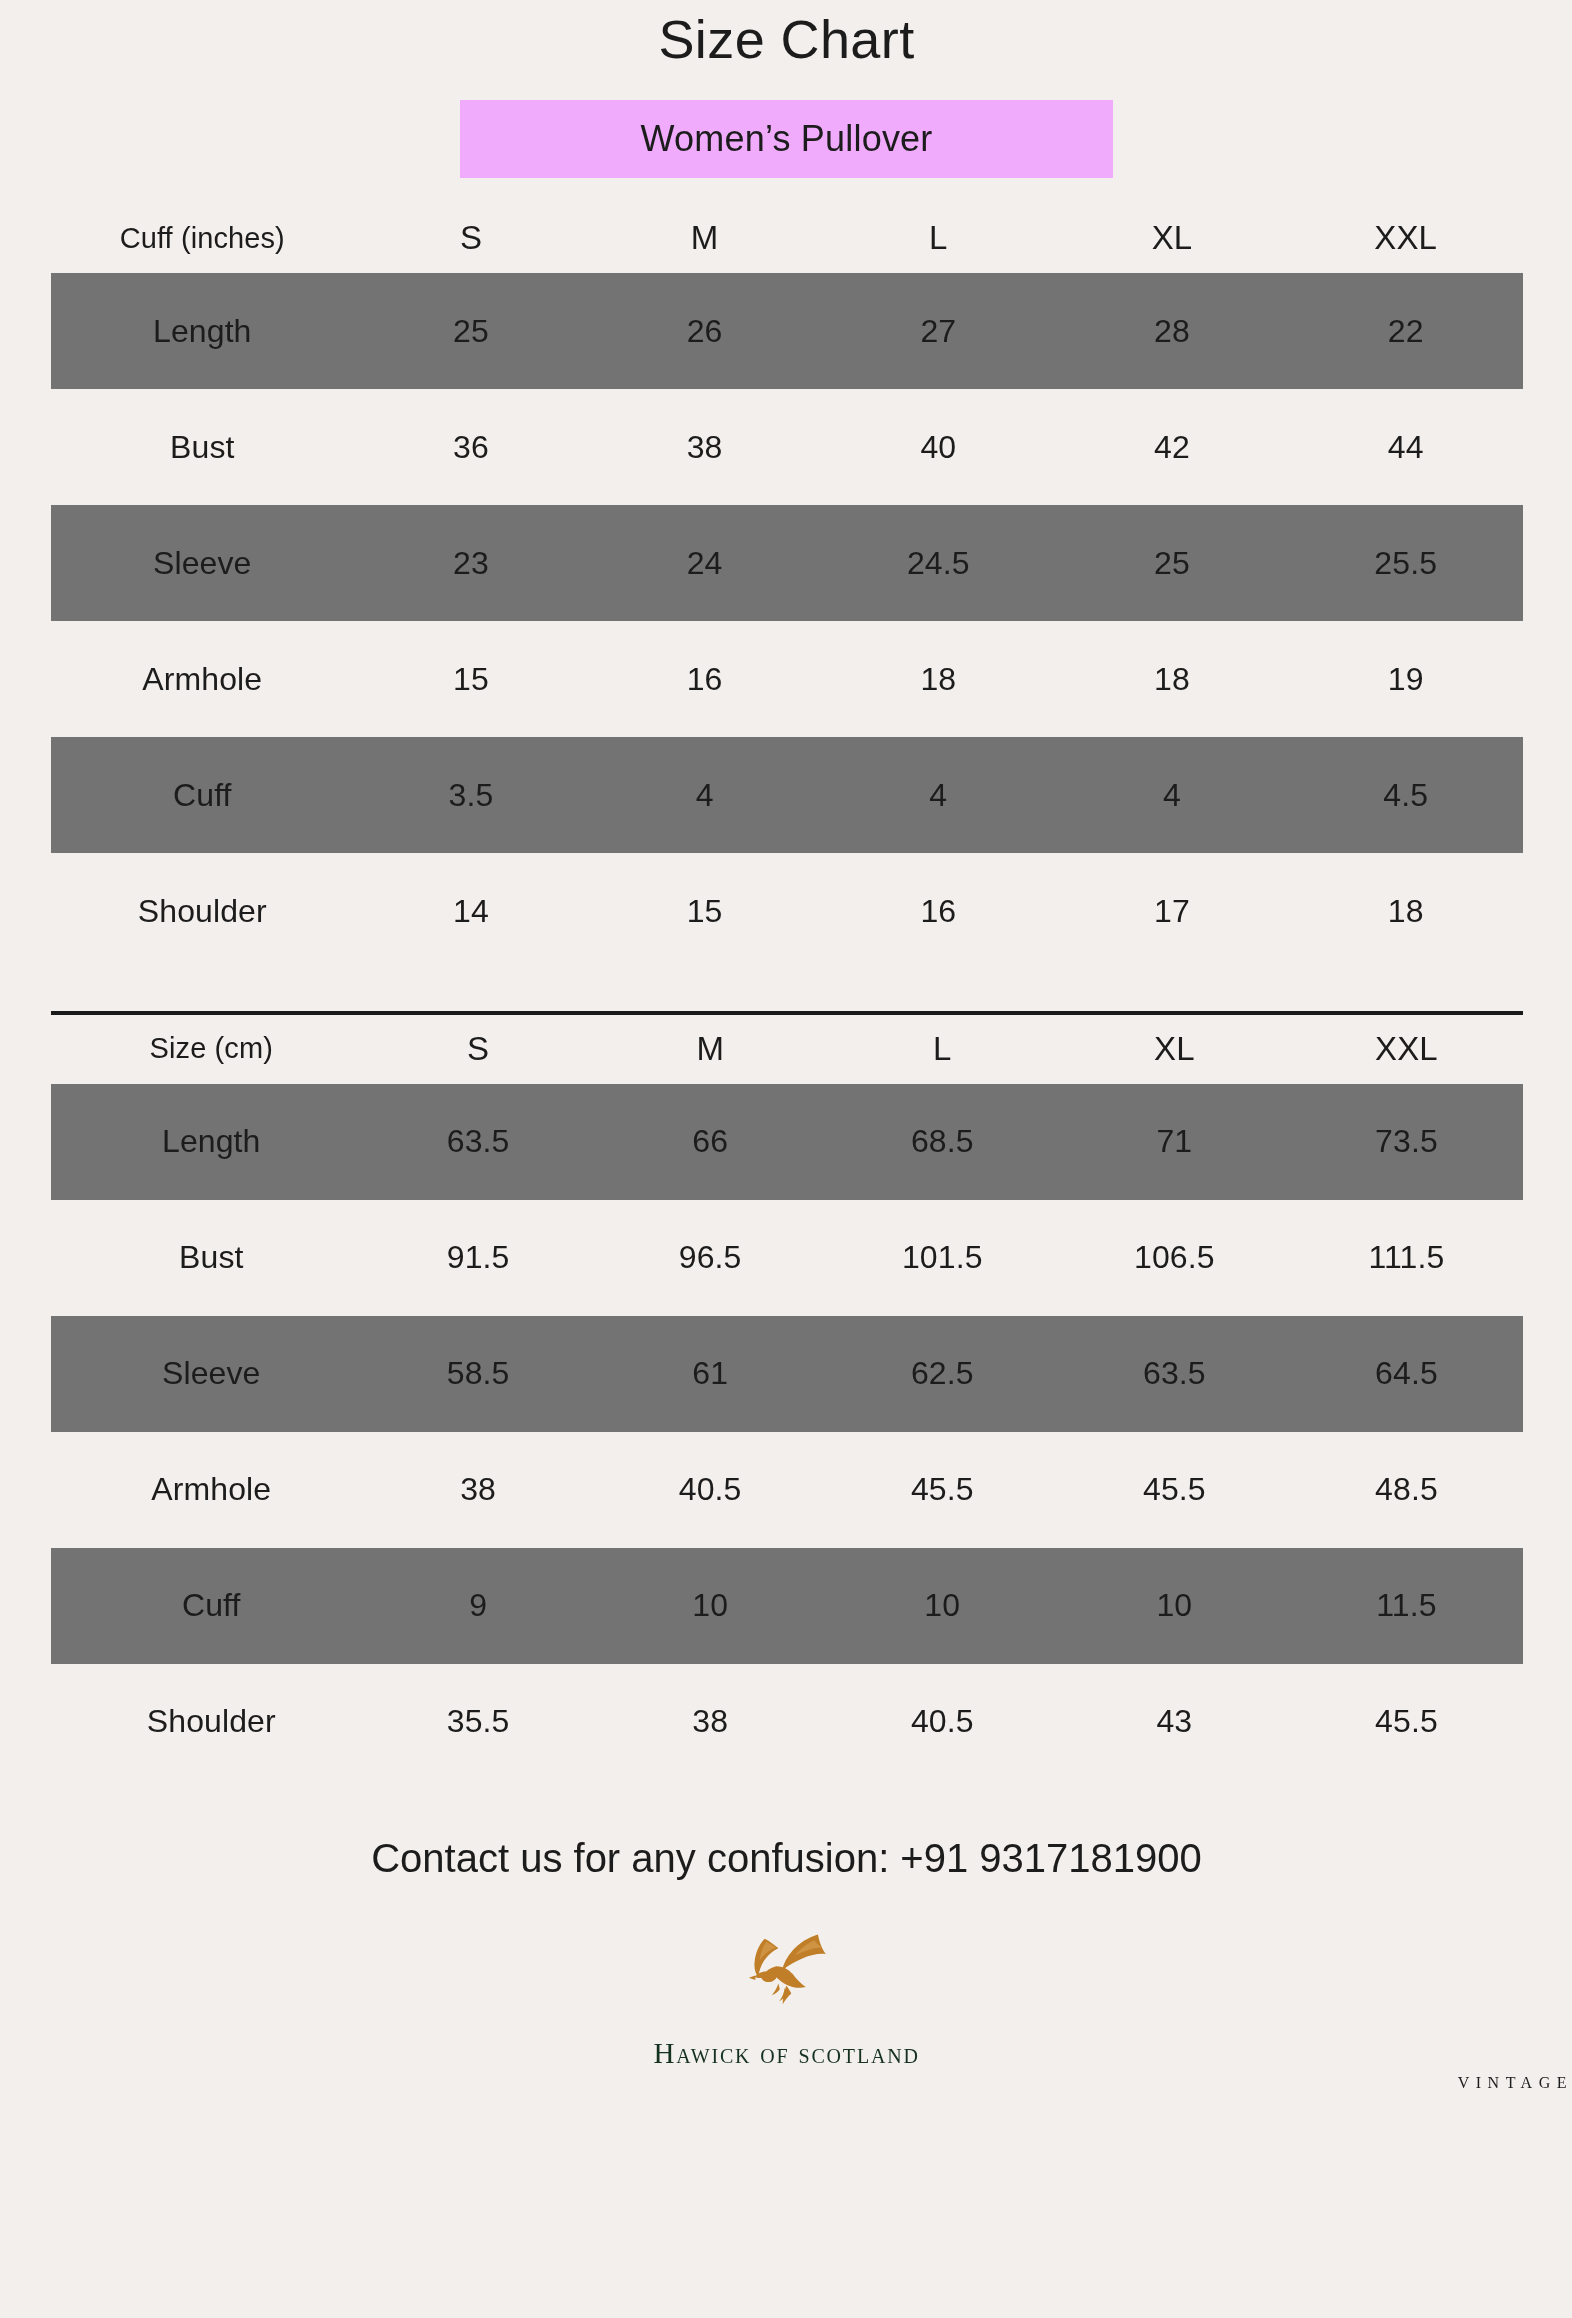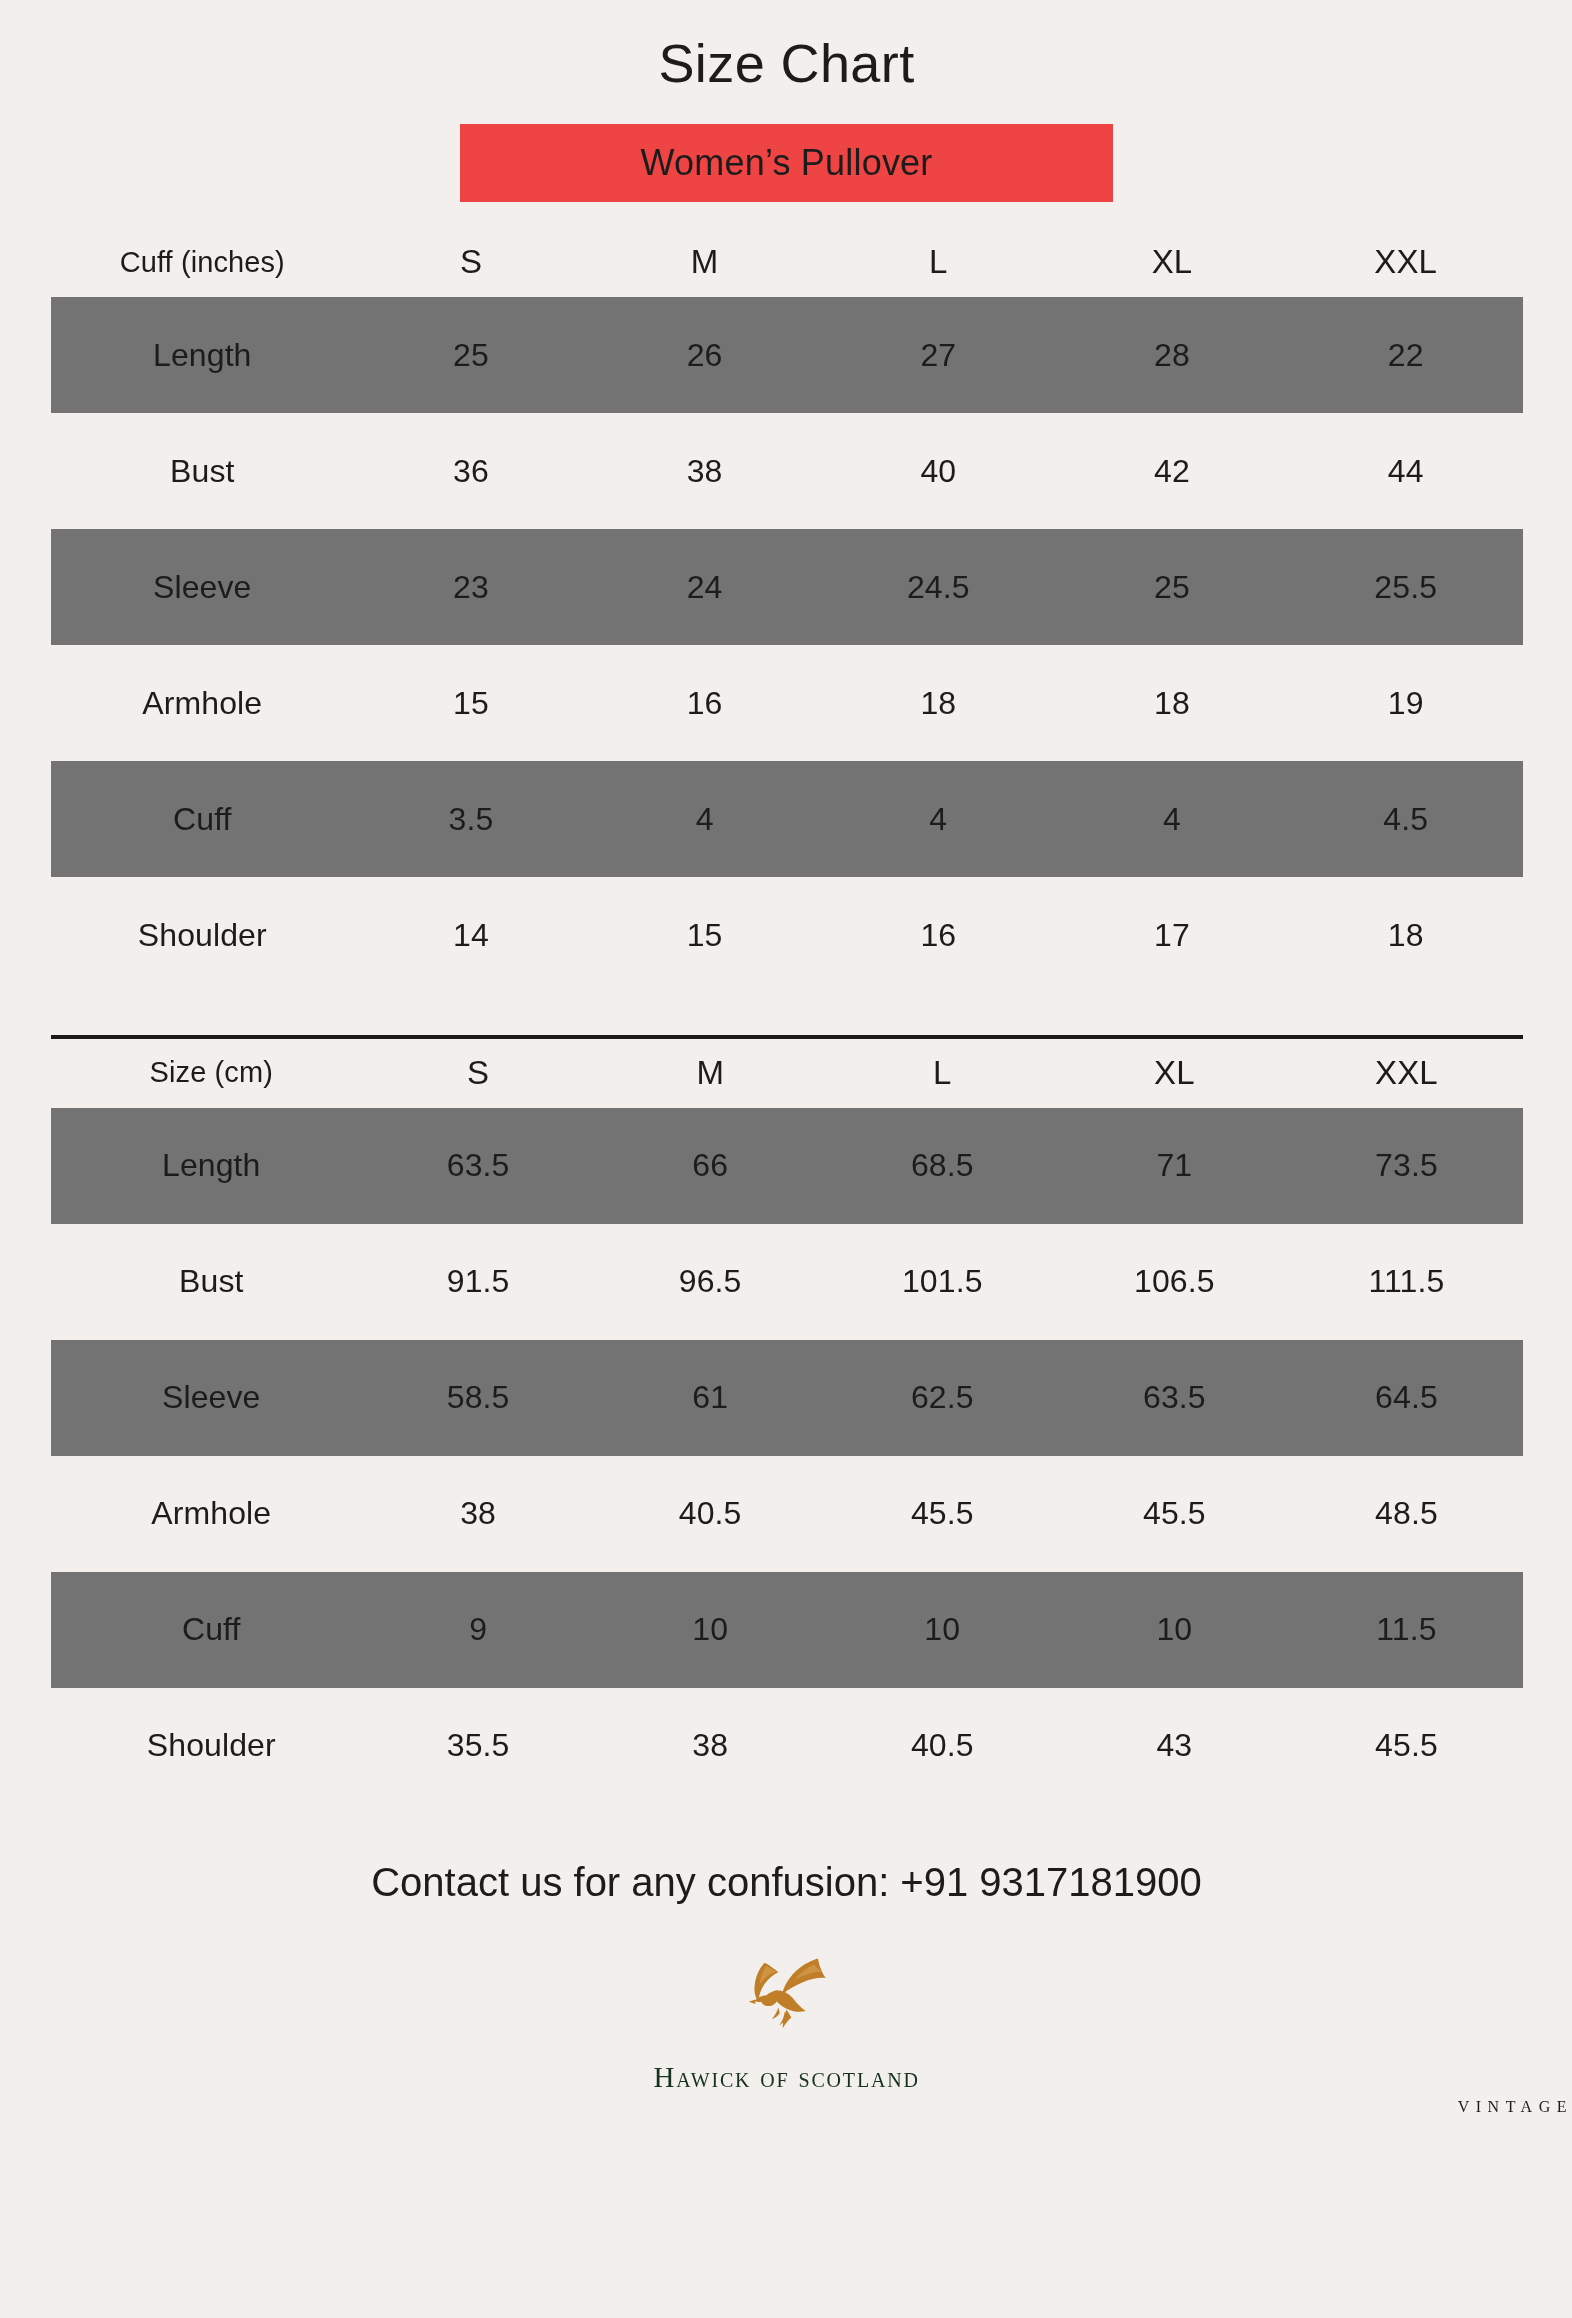--- a/index.html
+++ b/index.html
@@ -17,28 +17,28 @@
   }
 
   
   .page-title {
     text-align: center;
     font-size: 54px;
     font-weight: 400;
     letter-spacing: 0.4px;
     color: #1c1c1c;
     margin: 0;
-    padding-top: 32px;
+    padding-top: 8px;
     line-height: 1.15;
   }
   .subtitle-box {
     width: 653px;
     height: 78px;
     margin: 30px auto 0 auto;
-    background: #ef4444;
+    background: #f0abfc;
     display: flex;
     align-items: center;
     justify-content: center;
   }
   .subtitle-text {
     font-size: 36px;
     font-weight: 400;
     color: #1c1c1c;
     letter-spacing: 0.2px;
   }

